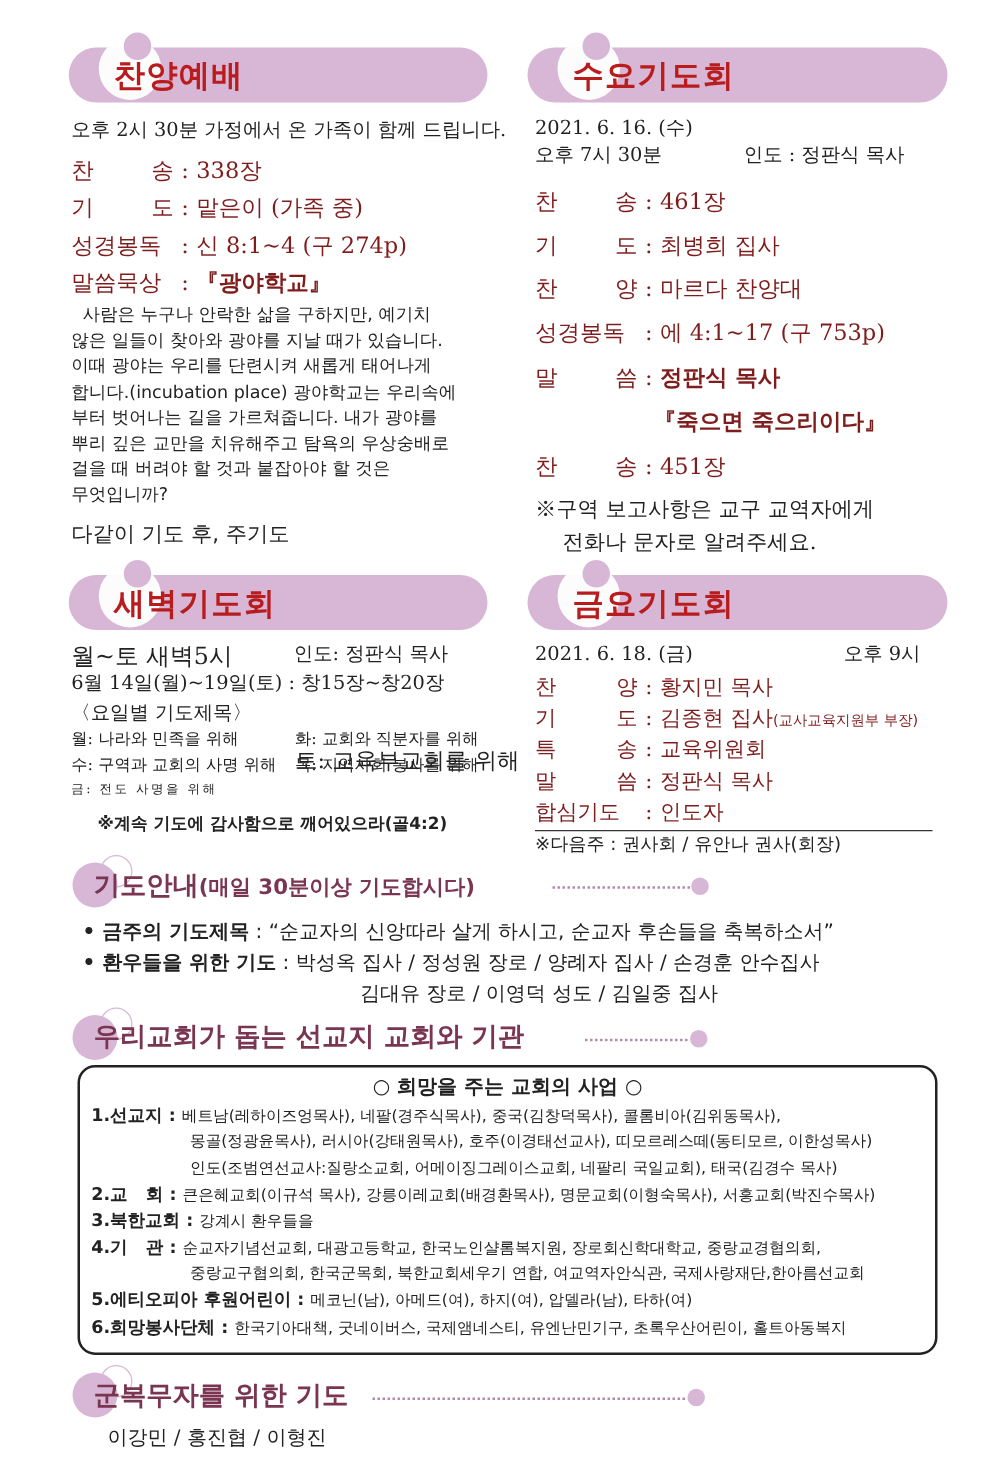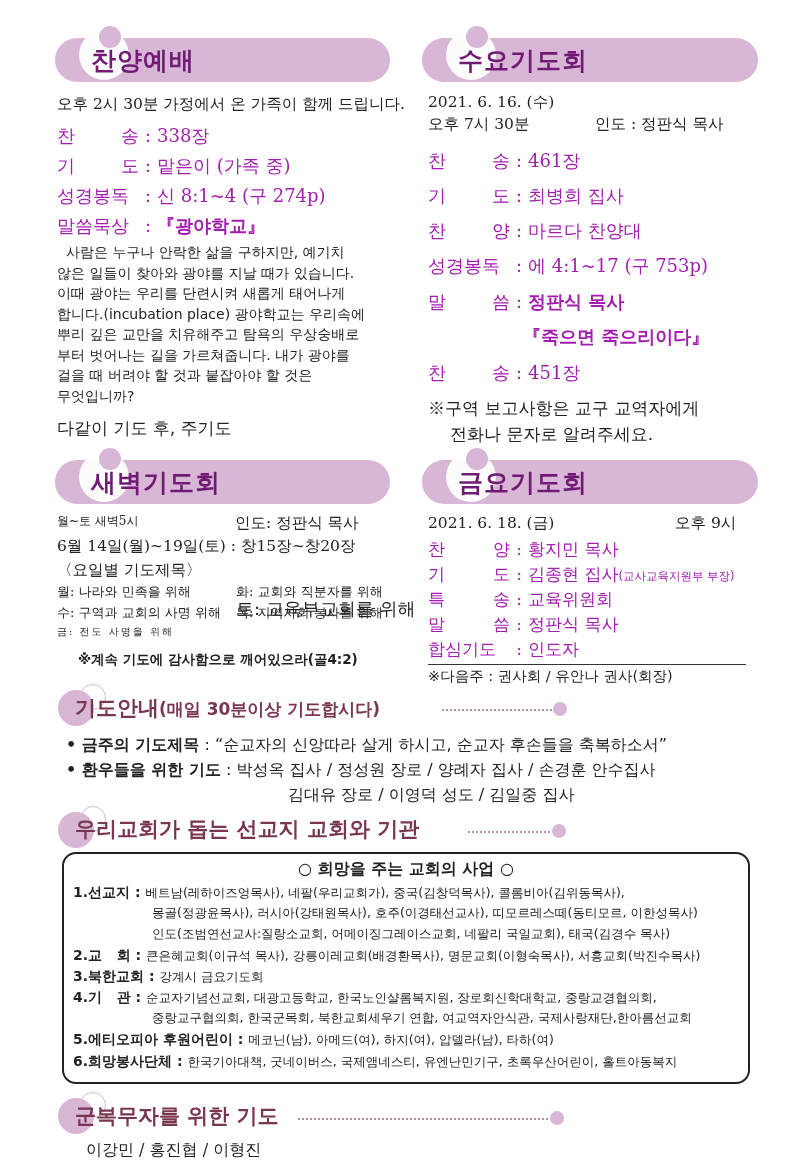--- a/index.html
+++ b/index.html
@@ -2,23 +2,23 @@
 <html><head>
 <meta charset="utf-8">
 <style>
   * { box-sizing: border-box; margin: 0; padding: 0; }
   body { width: 800px; height: 1174px; background: #ffffff; position: relative; overflow: hidden; color: #222; font-family: "DejaVu Serif", serif; }
   .abs { position: absolute; }
   
   .pill { position: absolute; height: 44px; border-radius: 22px; background: #d7b7d5; }
   .pill .bubble { position: absolute; left: 24px; top: -8px; width: 50px; height: 50px; border-radius: 50%; background: #ffffff; opacity: 0.95; }
   .pill .bubble2 { position: absolute; left: 44px; top: -12px; width: 22px; height: 22px; border-radius: 50%; background: #d7b7d5; }
-  .pill .ptitle { position: absolute; left: 36px; top: 6px; font-family: "DejaVu Sans", sans-serif; font-weight: bold; font-size: 25px; color: #701a75; letter-spacing: 1px; }
+  .pill .ptitle { position: absolute; left: 36px; top: 6px; font-family: "DejaVu Sans", sans-serif; font-weight: bold; font-size: 25px; color: #b91c1c; letter-spacing: 1px; }
   .txt { position: absolute; font-size: 16.5px; line-height: 1.25; white-space: nowrap; color: #222; }
-  .row { position: absolute; font-size: 18px; white-space: nowrap; color: #a21caf; }
+  .row { position: absolute; font-size: 18px; white-space: nowrap; color: #7f1d1d; }
   .row .lbl { display: inline-block; width: 82px; text-align: justify; text-align-last: justify; }
   .row .sep { display: inline-block; width: 18px; text-align: center; }
   .bold { font-family: "DejaVu Sans", sans-serif; font-weight: bold; }
   .para { position: absolute; font-family: "DejaVu Sans", sans-serif; font-size: 14px; line-height: 20.5px; color: #222; text-align: justify; }
   .small { font-family: "DejaVu Sans", sans-serif; font-size: 13.5px; }
   
   .sechead { position: absolute; font-family: "DejaVu Sans", sans-serif; font-weight: bold; font-size: 21px; color: #7a3550; white-space: nowrap; }
   .sechead .sub { font-size: 17px; }
   .secdot { position: absolute; width: 36px; height: 36px; border-radius: 50%; background: #d7b7d5; }
   .secring { position: absolute; width: 26px; height: 26px; border-radius: 50%; border: 1.5px solid #d7b7d5; background: transparent; }
@@ -48,22 +48,22 @@
   <span class="lbl">성경봉독</span><span class="sep">:</span><span>신 8:1~4 (구 274p)</span>
 </div>
 <div class="row" style="left:57px; top:214px;">
   <span class="lbl">말씀묵상</span><span class="sep">:</span><span class="bold">『광야학교』</span>
 </div>
 <div class="para" style="left:57px; top:242px; width:330px;">
   <div style="white-space:pre;">  사람은 누구나 안락한 삶을 구하지만, 예기치</div>
   <div>않은 일들이 찾아와 광야를 지날 때가 있습니다.</div>
   <div>이때 광야는 우리를 단련시켜 새롭게 태어나게</div>
   <div>합니다.(incubation place) 광야학교는 우리속에</div>
+  <div>부터 벗어나는 길을 가르쳐줍니다. 내가 광야를</div>
   <div>뿌리 깊은 교만을 치유해주고 탐욕의 우상숭배로</div>
-  <div>부터 벗어나는 길을 가르쳐줍니다. 내가 광야를</div>
   <div>걸을 때 버려야 할 것과 붙잡아야 할 것은</div>
   <div>무엇입니까?</div>
 </div>
 <div class="txt" style="left:57px; top:418px; font-family:'DejaVu Sans',sans-serif; font-size:17px;">다같이 기도 후, 주기도</div>
 
 <div class="pill" style="left:422px; top:38px; width:336px;">
   <div class="bubble"></div>
   <div class="bubble2"></div>
   <div class="ptitle">수요기도회</div>
 </div>
@@ -90,21 +90,21 @@
   <span class="lbl">찬 송</span><span class="sep">:</span><span>451장</span>
 </div>
 <div class="txt" style="left:428px; top:398px; font-size:17px;">※구역 보고사항은 교구 교역자에게</div>
 <div class="txt" style="left:450px; top:424px; font-size:17px;">전화나 문자로 알려주세요.</div>
 
 <div class="pill" style="left:55px; top:460px; width:335px;">
   <div class="bubble"></div>
   <div class="bubble2"></div>
   <div class="ptitle">새벽기도회</div>
 </div>
-<div class="txt" style="left:57px; top:514px; font-size:12px;">월~토 새벽5시</div>
+<div class="txt" style="left:57px; top:514px; font-size:19px;">월~토 새벽5시</div>
 <div class="txt" style="left:235px; top:514px; font-size:15.5px;">인도: 정판식 목사</div>
 <div class="txt" style="left:57px; top:537px; font-size:15.5px;">6월 14일(월)~19일(토) : 창15장~창20장</div>
 <div class="txt" style="left:57px; top:561px; font-size:15.5px;">〈요일별 기도제목〉</div>
 <div class="txt" style="left:57px; top:584px; font-size:13px;">월: 나라와 민족을 위해</div>
 <div class="txt" style="left:236px; top:584px; font-size:13px;">화: 교회와 직분자를 위해</div>
 <div class="txt" style="left:57px; top:605px; font-size:13px;">수: 구역과 교회의 사명 위해</div>
 <div class="txt" style="left:236px; top:605px; font-size:13px;">목: 지역사회 봉사를 위해</div>
 <div class="txt" style="left:57px; top:626px; font-size:10px; letter-spacing:2px;">금: 전도 사명을 위해</div>
 <div class="txt" style="left:236px; top:598px; font-size:18px;">토: 교육부교회를 위해</div>
 <div class="txt bold" style="left:78px; top:651px; font-size:13.5px;">※계속 기도에 감사함으로 깨어있으라(골4:2)</div>
@@ -151,25 +151,25 @@
 
 <div class="secdot" style="left:58px; top:812px;"></div>
 <div class="secring" style="left:80px; top:806px;"></div>
 <div class="sechead" style="left:75px; top:815px;">우리교회가 돕는 선교지 교회와 기관</div>
 <div class="dots" style="left:468px; top:831px; width:82px;"></div>
 <div class="enddot" style="left:552px; top:824px;"></div>
 
 <div class="box">
   <div class="abs bold" style="left:0; width:100%; text-align:center; top:5px; font-size:16px;">○ 희망을 주는 교회의 사업 ○</div>
 </div>
-<div class="mline" style="left:73px; top:884px;"><b>1.선교지 : </b><span>베트남(레하이즈엉목사), 네팔(우리교회가), 중국(김창덕목사), 콜롬비아(김위동목사),</span></div>
+<div class="mline" style="left:73px; top:884px;"><b>1.선교지 : </b><span>베트남(레하이즈엉목사), 네팔(경주식목사), 중국(김창덕목사), 콜롬비아(김위동목사),</span></div>
 <div class="mline" style="left:152px; top:905px;"><span>몽골(정광윤목사), 러시아(강태원목사), 호주(이경태선교사), 띠모르레스떼(동티모르, 이한성목사)</span></div>
 <div class="mline" style="left:152px; top:926px;"><span>인도(조범연선교사:질랑소교회, 어메이징그레이스교회, 네팔리 국일교회), 태국(김경수 목사)</span></div>
 <div class="mline" style="left:73px; top:947px; white-space:pre;"><b>2.교   회 : </b><span>큰은혜교회(이규석 목사), 강릉이레교회(배경환목사), 명문교회(이형숙목사), 서흥교회(박진수목사)</span></div>
-<div class="mline" style="left:73px; top:968px;"><b>3.북한교회 : </b><span>강계시 금요기도회</span></div>
+<div class="mline" style="left:73px; top:968px;"><b>3.북한교회 : </b><span>강계시 환우들을</span></div>
 <div class="mline" style="left:73px; top:989px; white-space:pre;"><b>4.기   관 : </b><span>순교자기념선교회, 대광고등학교, 한국노인샬롬복지원, 장로회신학대학교, 중랑교경협의회,</span></div>
 <div class="mline" style="left:152px; top:1010px;"><span>중랑교구협의회, 한국군목회, 북한교회세우기 연합, 여교역자안식관, 국제사랑재단,한아름선교회</span></div>
 <div class="mline" style="left:73px; top:1031px;"><b>5.에티오피아 후원어린이 : </b><span>메코닌(남), 아메드(여), 하지(여), 압델라(남), 타하(여)</span></div>
 <div class="mline" style="left:73px; top:1053px;"><b>6.희망봉사단체 : </b><span>한국기아대책, 굿네이버스, 국제앰네스티, 유엔난민기구, 초록우산어린이, 홀트아동복지</span></div>
 
 <div class="secdot" style="left:58px; top:1098px;"></div>
 <div class="secring" style="left:80px; top:1092px;"></div>
 <div class="sechead" style="left:75px; top:1102px;">군복무자를 위한 기도</div>
 <div class="dots" style="left:298px; top:1118px; width:250px;"></div>
 <div class="enddot" style="left:550px; top:1111px;"></div>

